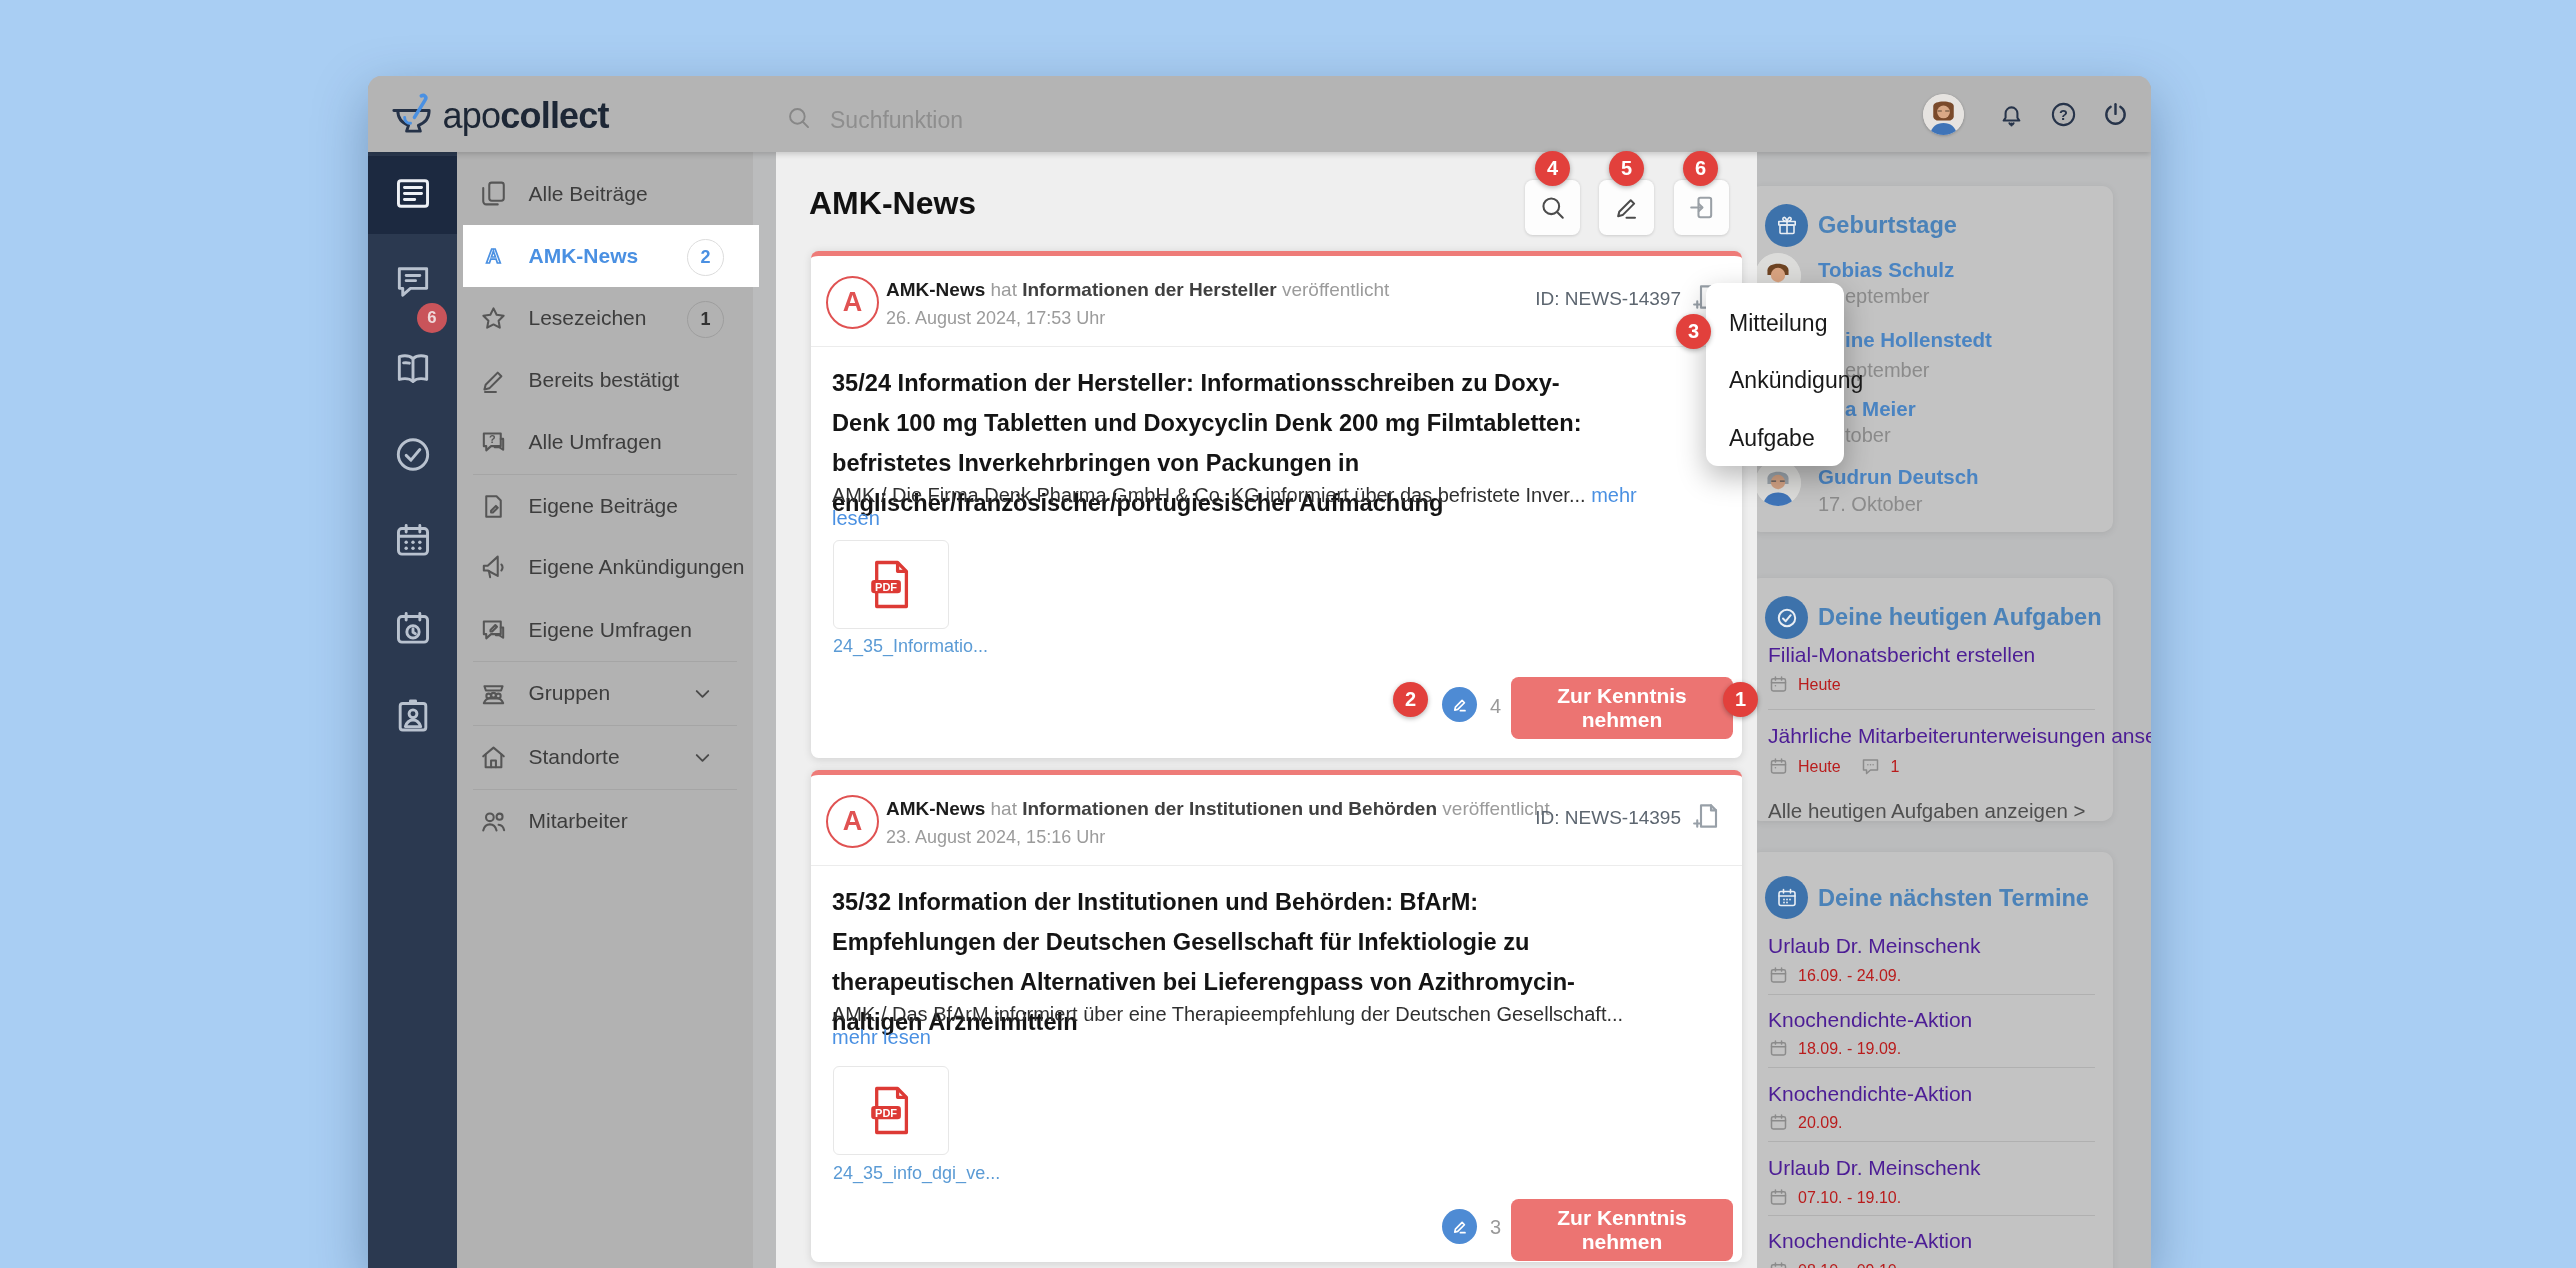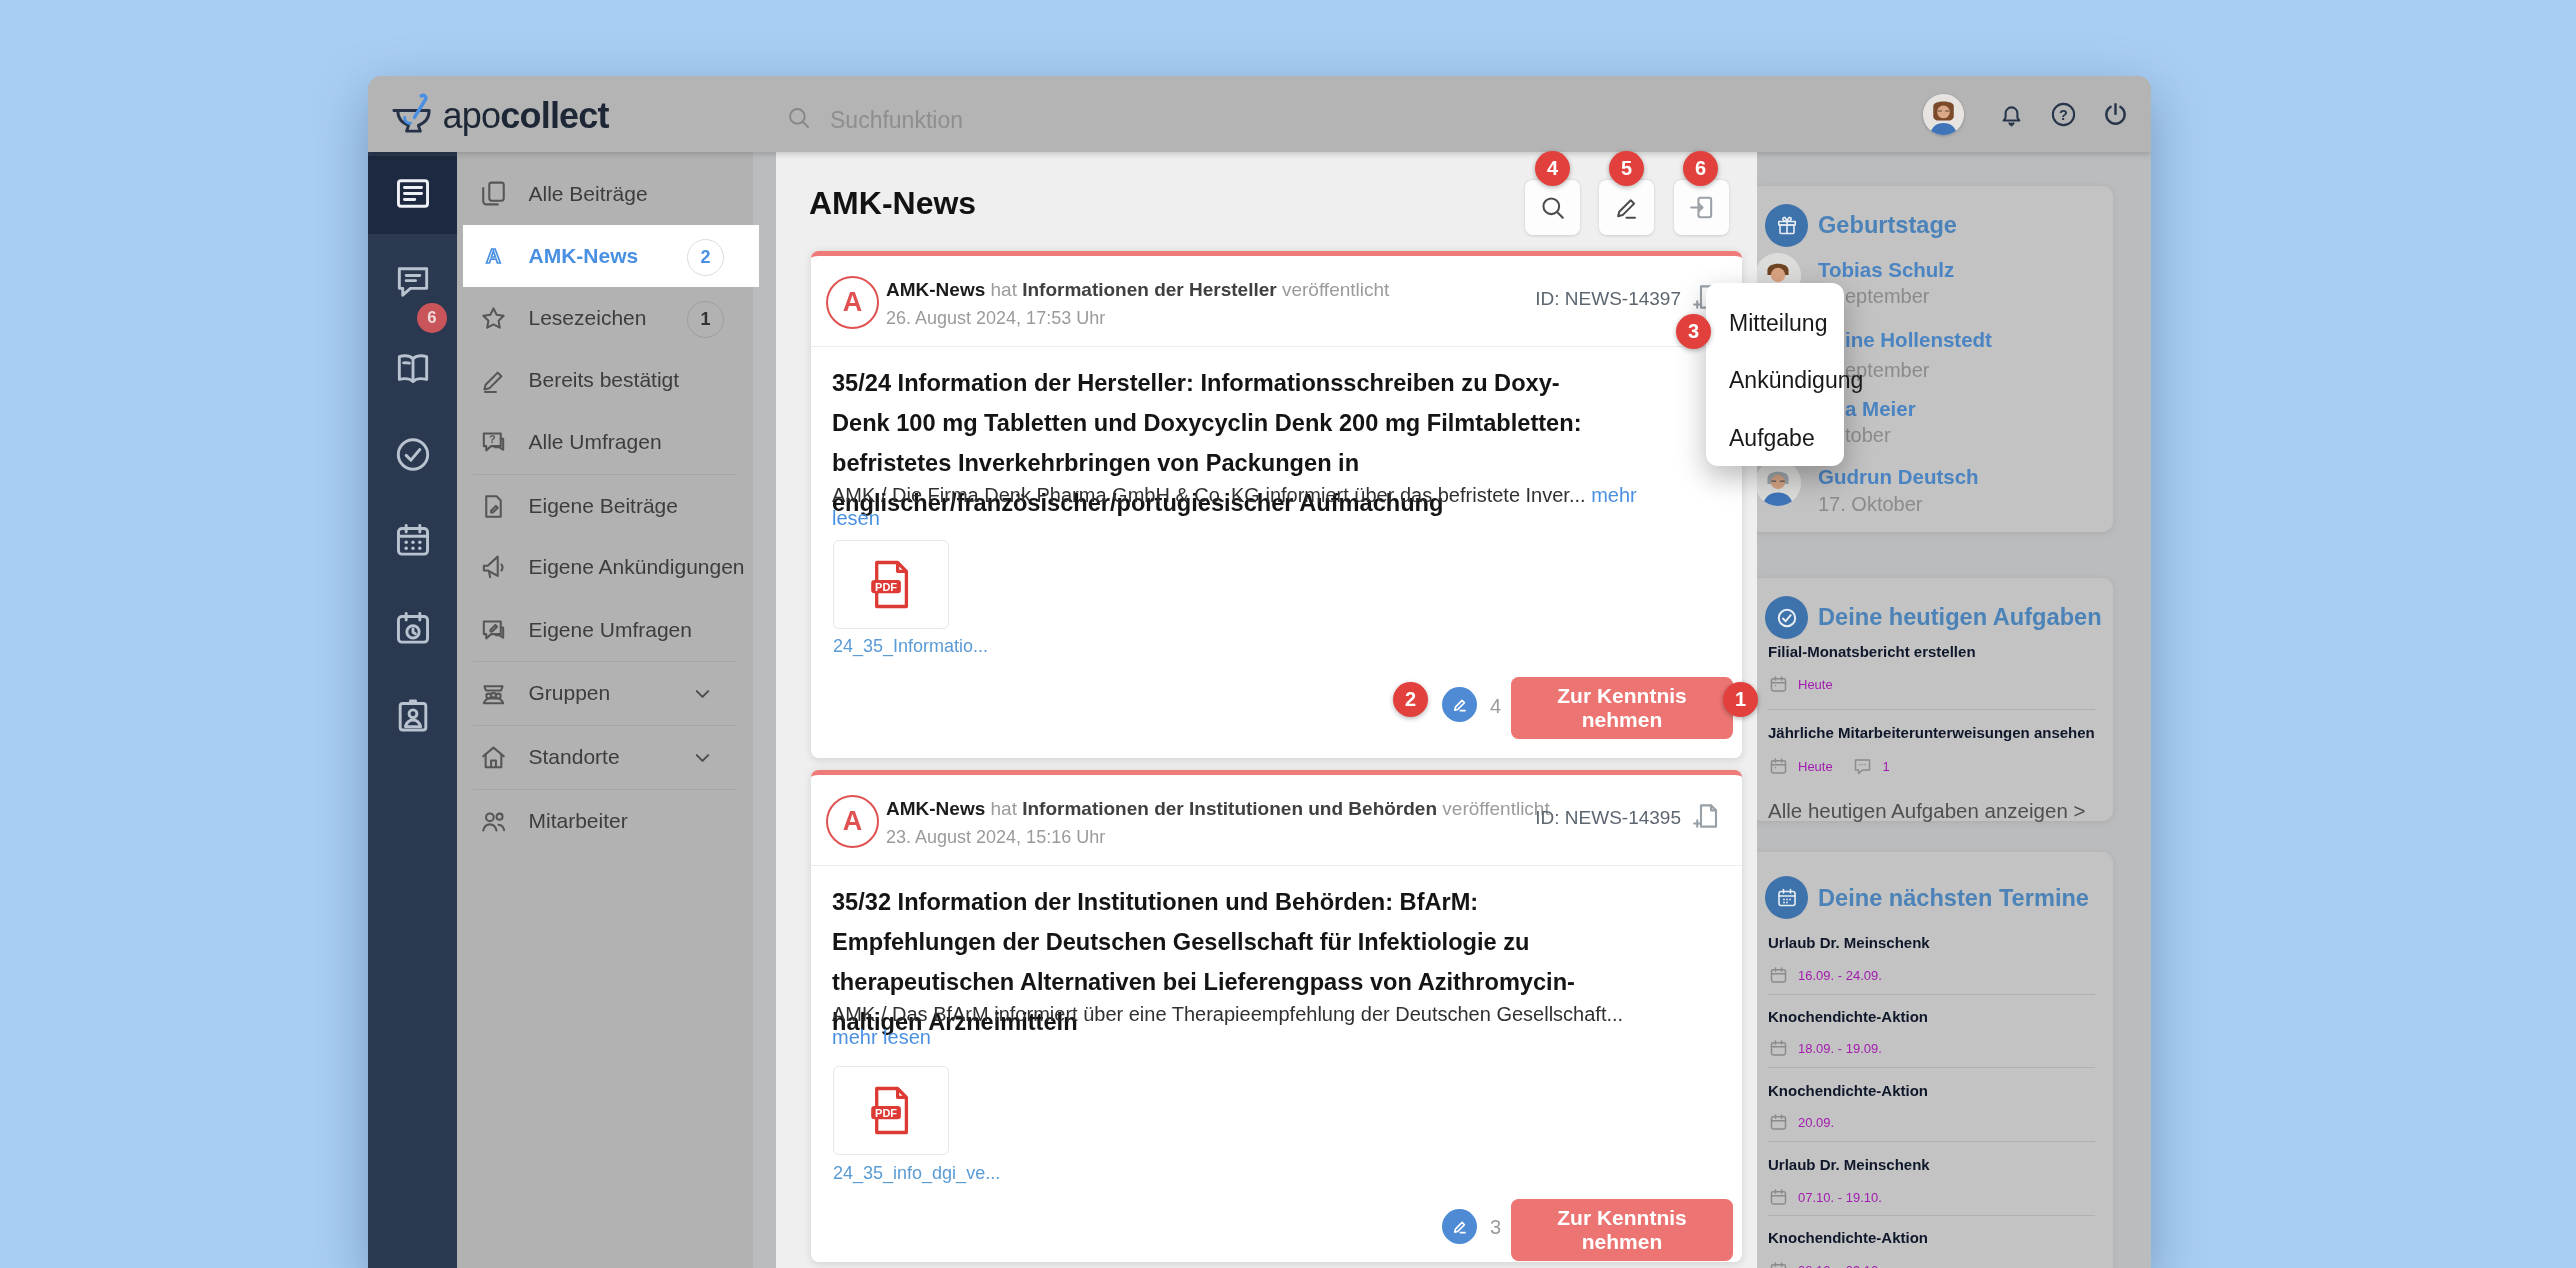--- a/index.html
+++ b/index.html
@@ -70,22 +70,22 @@
   .dd-item{position:absolute;left:23px;font-size:23px;color:#191919;white-space:nowrap;cursor:pointer;}
   
   .rcard{position:absolute;left:1382px;width:363px;background:#c3c3c3;border-radius:10.7px;box-shadow:0 1.5px 7.6px rgba(0,0,0,.08);z-index:4;}
   .rhead-ic{position:absolute;left:15px;width:43px;height:43px;border-radius:50%;background:#3d72ab;color:#e9eef4;display:flex;align-items:center;justify-content:center;}
   .rhead-ic svg{width:24px;height:24px;}
   .rhead-t{position:absolute;left:68px;font-size:23.6px;font-weight:700;color:#4b82b8;}
   .bav{position:absolute;left:4.6px;width:46px;height:46px;border-radius:50%;overflow:hidden;background:#dcdcda;}
   .bname{position:absolute;left:68px;font-size:20.5px;font-weight:700;color:#4a84c2;cursor:pointer;white-space:nowrap;}
   .bdate{position:absolute;left:68px;font-size:20px;color:#8b8b8b;white-space:nowrap;}
   .shift{left:95px;}
-  .rtitle{position:absolute;left:18px;font-size:15px;font-weight:700;color:#0f172a;white-space:nowrap;}
-  .rmeta{position:absolute;left:18px;display:flex;align-items:center;gap:9px;font-size:13px;color:#a21caf;text-align:right;}
+  .rtitle{position:absolute;left:18px;font-size:21px;font-weight:400;color:#4c1d95;white-space:nowrap;}
+  .rmeta{position:absolute;left:18px;display:flex;align-items:center;gap:9px;font-size:16px;color:#b91c1c;text-align:right;}
   .rmeta svg{width:21px;height:21px;color:#8b8b8b;}
   .rdiv{position:absolute;left:18px;right:18px;border-top:1.5px solid #b0b0b0;}
   .rlink{position:absolute;left:18px;font-size:20.5px;color:#4f4f4f;cursor:pointer;}
 </style>
 </head>
 <body>
 
 <div class="window">
 
   <header class="topbar">

